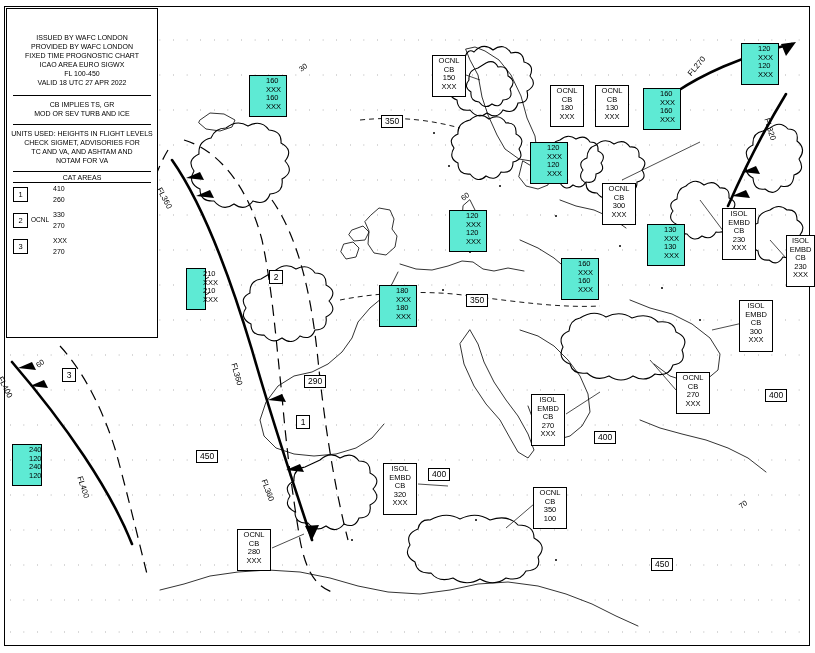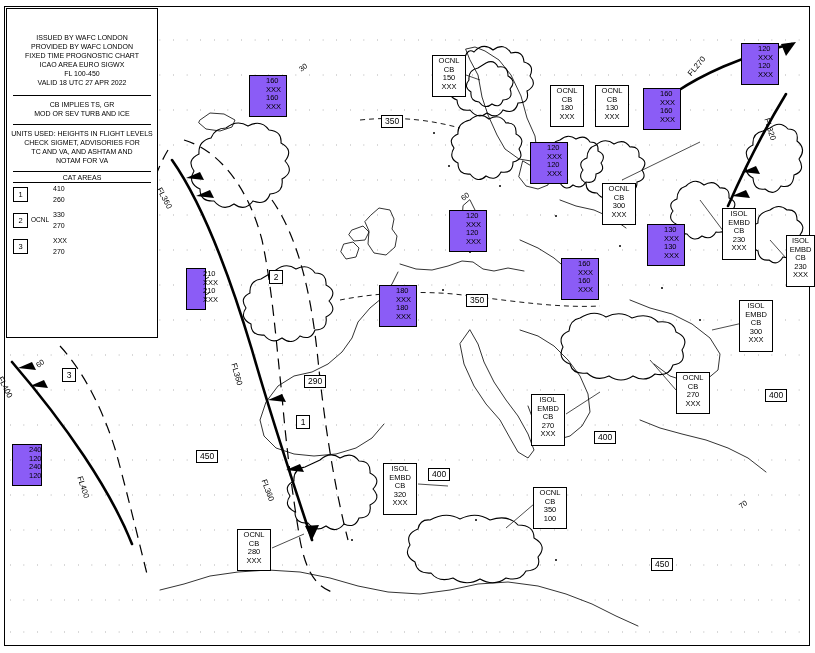--- a/index.html
+++ b/index.html
@@ -11,21 +11,21 @@
        font-size:7.5px;line-height:8.6px;text-align:center;padding:1px 2px;color:#000;white-space:pre;}
   .plain{position:absolute;font-size:7.5px;line-height:9px;color:#000;white-space:pre;background:#fff;}
   .title-block{position:absolute;left:6px;top:8px;width:152px;height:330px;border:1px solid #000;background:#fff;box-sizing:border-box;}
   .tb-body{font-size:7px;line-height:9px;text-align:center;padding:6px 4px 0 4px;white-space:pre;}
   .tb-sep{margin:0 6px;border-top:1px solid #000;}
   .cat-head{font-size:7px;text-align:center;padding:2px 0 1px 0;}
   .cat-row{position:relative;height:26px;font-size:7px;}
   .catnum{position:absolute;left:6px;top:4px;width:13px;height:13px;border:1px solid #000;text-align:center;line-height:13px;font-size:7.5px;background:#fff;}
   .catvals{position:absolute;left:46px;top:1px;font-size:7px;line-height:10px;white-space:pre;text-align:left;}
   .catocnl{position:absolute;left:24px;top:7px;font-size:6.5px;}
-  .windbox{position:absolute;border:1px solid #000;background:#8b5cf6;box-sizing:border-box;font-size:7.5px;line-height:8.6px;color:#000;white-space:pre;padding:1px 2px 1px 16px;text-align:left;}
+  .windbox{position:absolute;border:1px solid #000;background:#5eead4;box-sizing:border-box;font-size:7.5px;line-height:8.6px;color:#000;white-space:pre;padding:1px 2px 1px 16px;text-align:left;}
   .fl-lbl{position:absolute;font-size:8px;color:#000;background:transparent;}
   .num-box{position:absolute;border:1px solid #000;background:#fff;font-size:8.5px;line-height:11px;text-align:center;padding:0 3px;box-sizing:border-box;}
   .sq-num{position:absolute;border:1px solid #000;background:#fff;font-size:8.5px;width:14px;height:14px;line-height:13px;text-align:center;box-sizing:border-box;}
 </style>
 </head>
 <body>
 
 <div id="chart">
 
   <svg class="svgwrap" viewBox="0 0 815 653">

